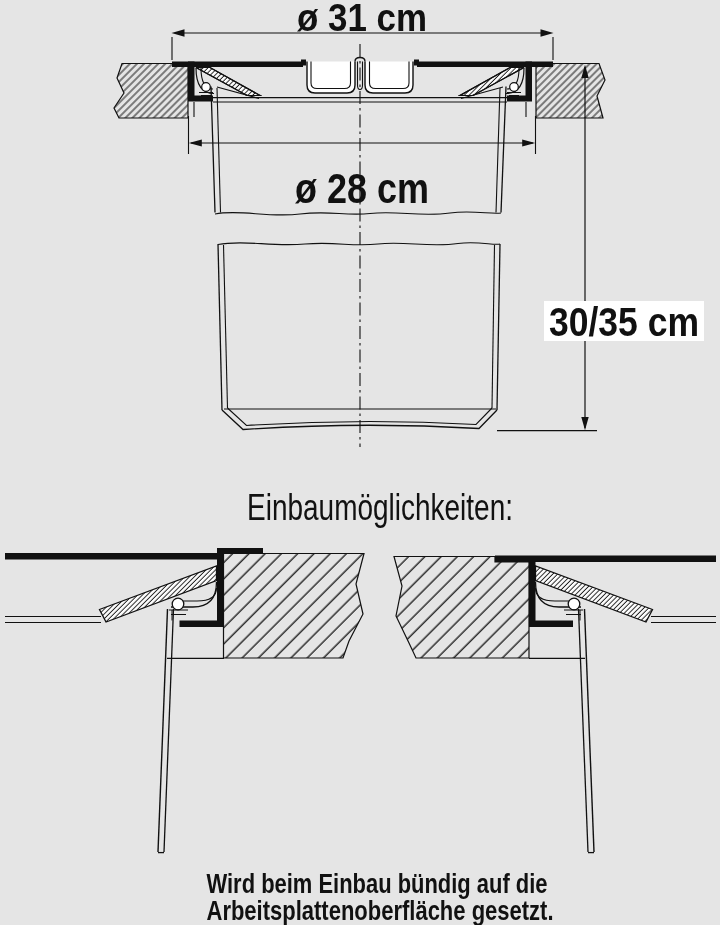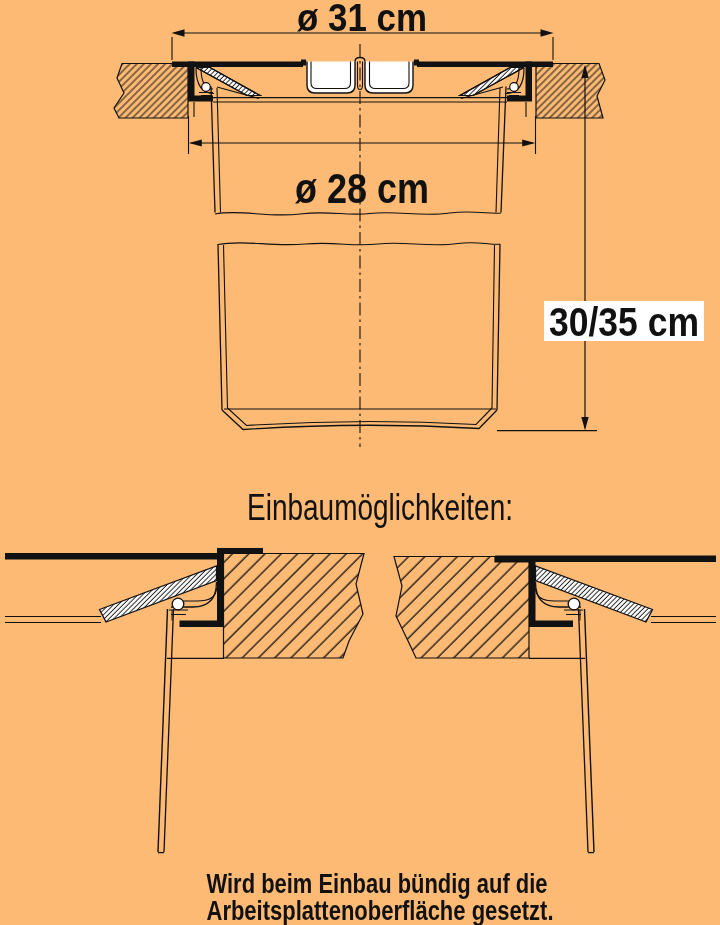--- a/index.html
+++ b/index.html
@@ -1,16 +1,16 @@
 <!DOCTYPE html>
 <html><head>
 <meta charset="utf-8">
 <style>
   html,body{margin:0;padding:0;background:#ffffff;}
-  .page{position:relative;width:720px;height:925px;background:#fdba74;overflow:hidden;}
+  .page{position:relative;width:720px;height:925px;background:#e5e5e5;overflow:hidden;}
   svg{display:block;}
   svg text{font-family:"Liberation Sans","DejaVu Sans",sans-serif;fill:#111;}
   .dim-label{font-weight:bold;}
   .heading{font-weight:normal;}
   .caption{font-weight:bold;}
 </style>
 </head>
 <body>
 
 <div class="page">

